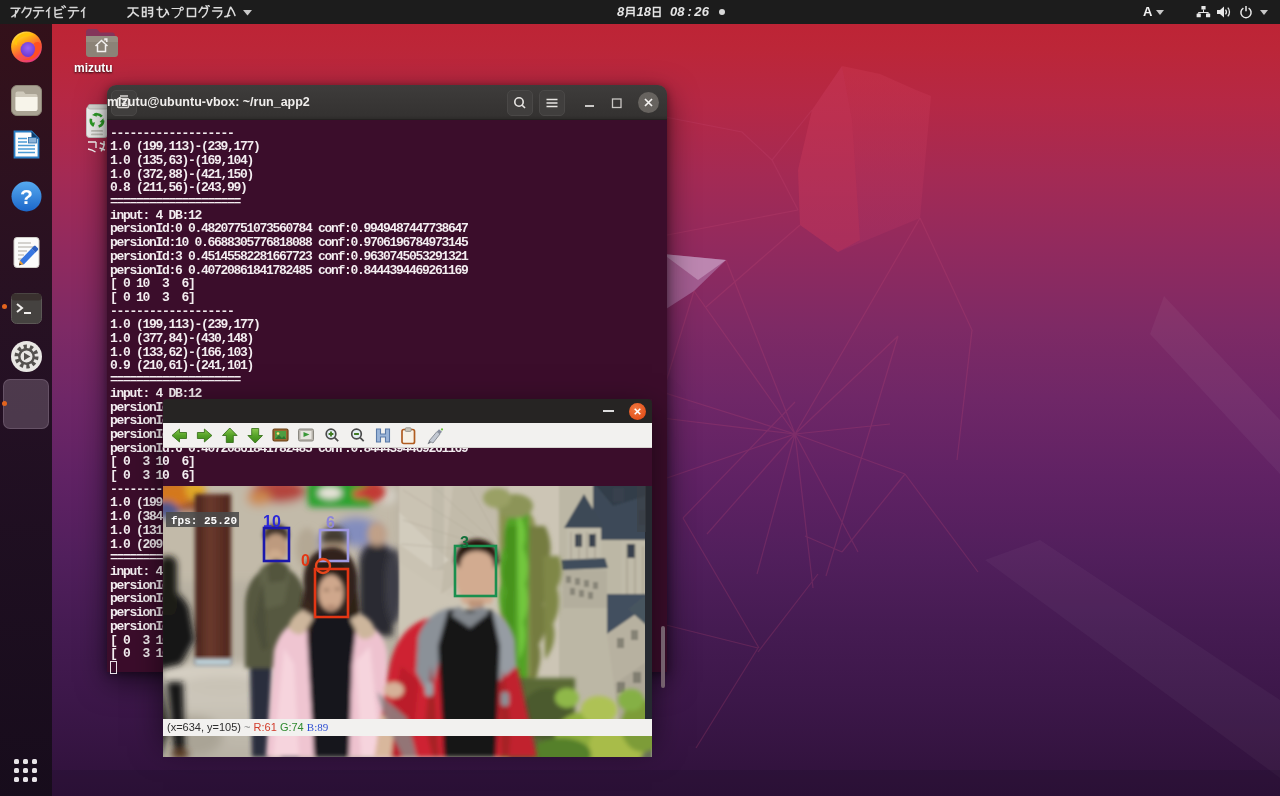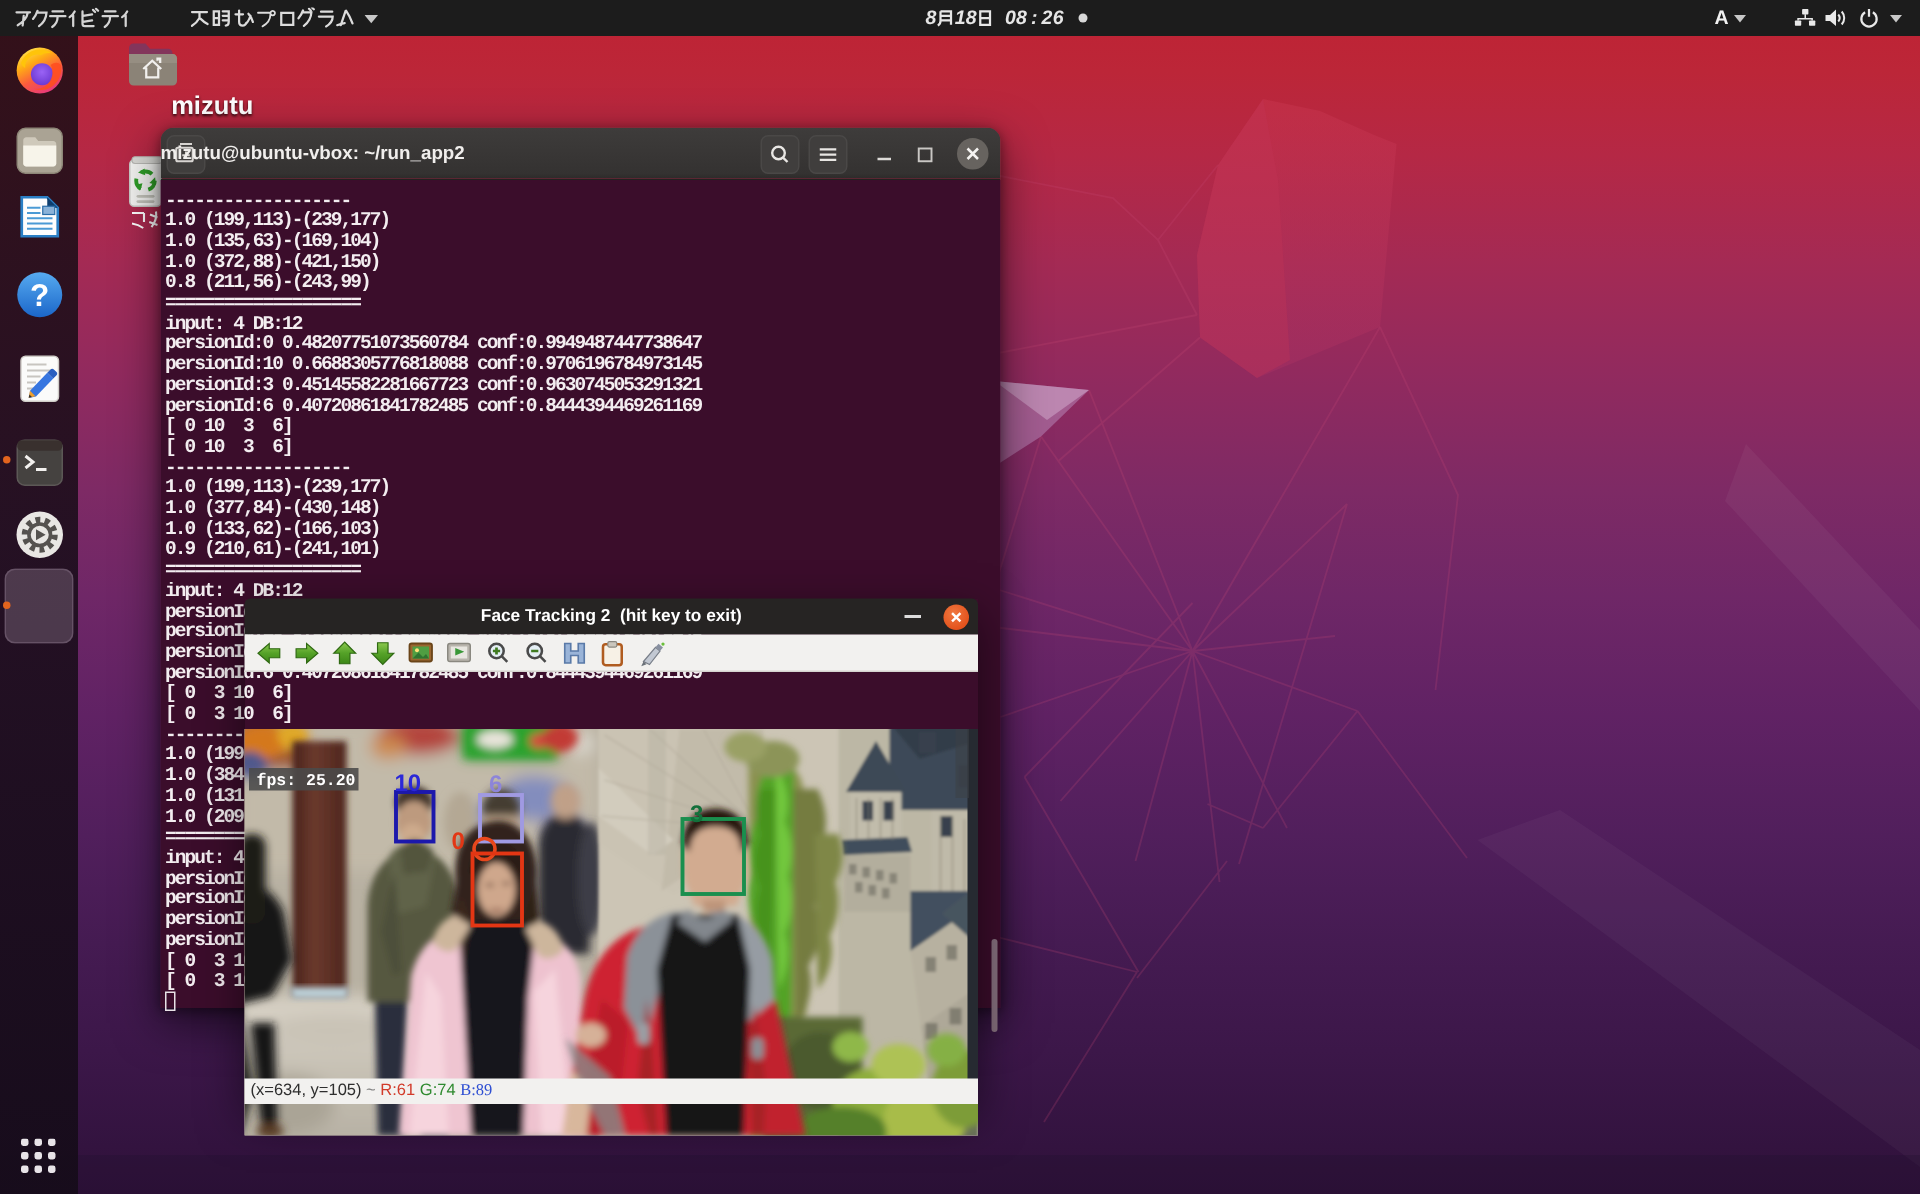--- a/index.html
+++ b/index.html
@@ -9,21 +9,21 @@
  background:linear-gradient(180deg,#bf2233 0%,#bc2638 6%,#b52845 13%,#a42a54 22%,#922a5e 31%,#7e2a65 41%,#6f2767 50%,#602264 60%,#511f5c 70%,#451b52 79%,#3c1749 88%,#33133f 96%,#2f1139 100%);}
 #wallsvg{position:absolute;left:0;top:0;}
 
 #topbar{position:absolute;left:0;top:0;width:1280px;height:24px;background:#1c1c1c;}
 
 #dock{position:absolute;left:0;top:24px;width:52px;height:772px;
  background:linear-gradient(180deg,rgba(32,14,22,.88),rgba(28,14,28,.9) 45%,rgba(22,12,26,.94));}
 #dock .ico{position:absolute;left:10px;width:33px;height:33px;}
 .dot{position:absolute;left:2px;width:5px;height:5px;border-radius:50%;background:#e2641e;}
 
-.desklabel{position:absolute;color:#fff;font-size:17px;font-weight:700;text-align:center;text-shadow:0 1px 2px rgba(0,0,0,.8);margin-left:40px;}
+.desklabel{position:absolute;color:#fff;font-size:12px;font-weight:700;text-align:left;text-shadow:0 1px 2px rgba(0,0,0,.8);}
 
 #term{position:absolute;left:107px;top:85px;width:560px;height:587px;border-radius:9px 9px 0 0;
  box-shadow:0 10px 30px rgba(0,0,0,.55),0 2px 8px rgba(0,0,0,.4);}
 #termbar{position:absolute;left:0;top:0;width:560px;height:35px;border-radius:9px 9px 0 0;
  background:linear-gradient(180deg,#3e3c3b,#343231 90%,#2d2b2a);border-bottom:1px solid #232120;box-sizing:border-box;}
 #termtitle{position:absolute;left:0;right:0;top:10px;text-align:left;color:#f0eeec;font-size:12.5px;font-weight:700;}
 .tbtn{position:absolute;top:5px;width:26px;height:26px;border-radius:5px;background:#403e3d;border:1px solid #4a4847;box-sizing:border-box;}
 #termbody{position:absolute;left:0;top:35px;width:560px;height:552px;background:#3b0d2b;}
 #termtext{position:absolute;left:3px;top:6.5px;color:#f3edf0;font-family:"Liberation Mono",monospace;
  font-size:13px;line-height:13.7px;letter-spacing:-1.3px;font-weight:700;white-space:pre;}
@@ -306,21 +306,20 @@
           <rect x="8.5" y="9" width="8.5" height="8.5" fill="none" stroke="#c9c7c4" stroke-width="1.3"></rect>
         </svg>
       <div style="position:absolute;left:531px;top:7px;width:21px;height:21px;border-radius:50%;background:#67635f;"></div>
       <svg style="position:absolute;left:531px;top:7px;" width="21" height="21" viewBox="0 0 21 21">
           <path d="M7 7l7 7M14 7l-7 7" stroke="#f5f3f1" stroke-width="1.7"></path>
         </svg>
     </div>
   </div>
   <div id="face">
     <div id="facebar">
-      <div id="facetitle">Face Tracking 2&nbsp; (hit key to exit)</div>
       <div style="position:absolute;left:440px;top:11px;width:11px;height:2px;background:#dcdcdc;"></div>
       <div style="position:absolute;left:466px;top:3.5px;width:17px;height:17px;border-radius:50%;background:radial-gradient(circle at 40% 35%,#f07840,#e4531d 70%);"></div>
       <svg style="position:absolute;left:466px;top:3.5px;" width="17" height="17" viewBox="0 0 17 17">
           <path d="M5.7 5.7l5.6 5.6M11.3 5.7l-5.6 5.6" stroke="#fff" stroke-width="1.6"></path>
         </svg>
     </div>
     <div id="facetools">
       <svg style="position:absolute;left:6px;top:3px;" width="300" height="19" viewBox="0 0 300 19">
         <defs>
             <linearGradient id="ga" x1="0" y1="0" x2="0" y2="1">

